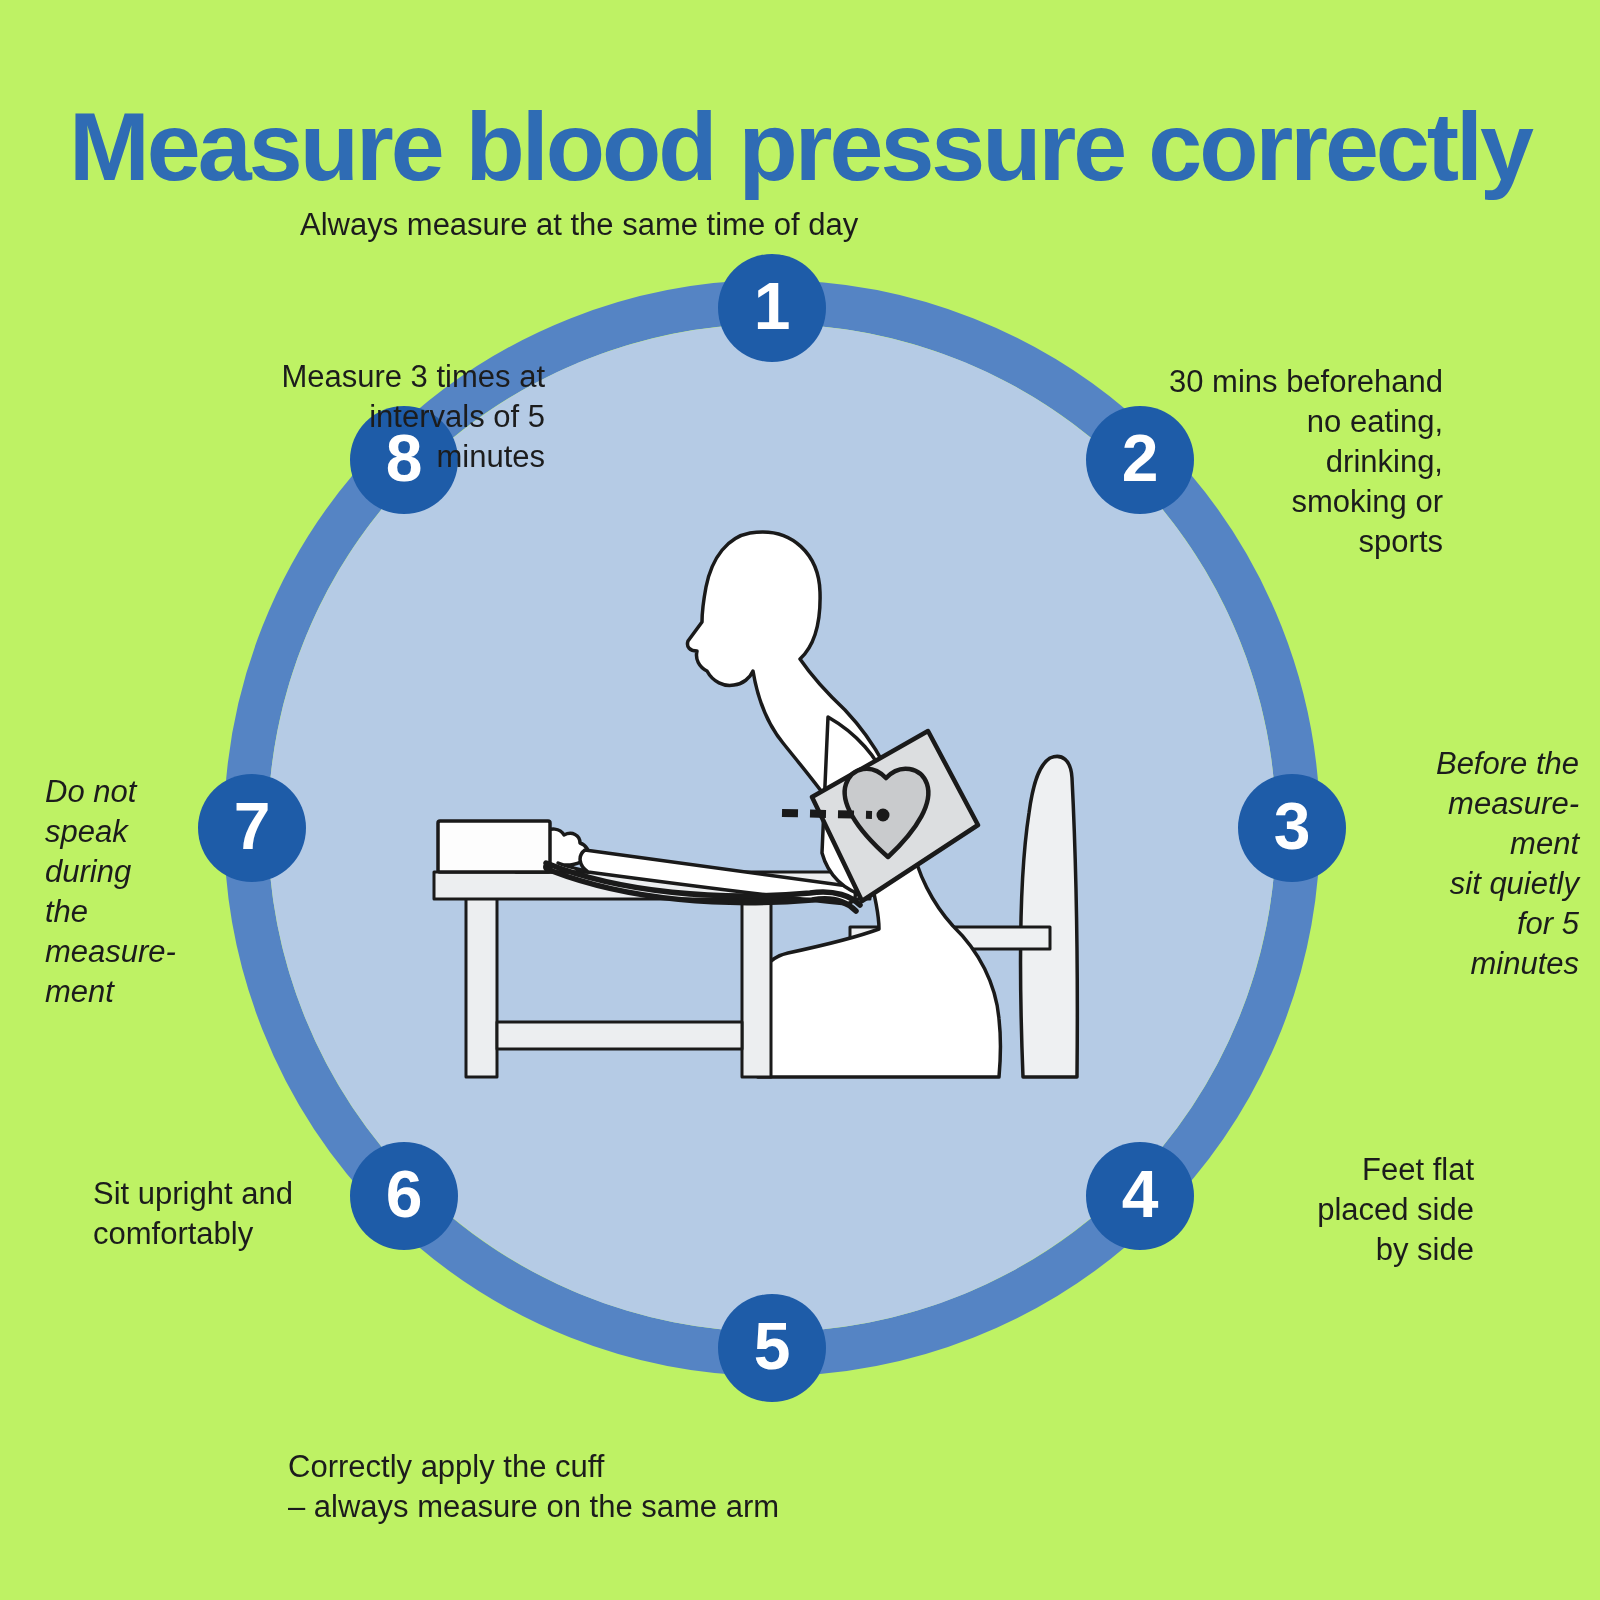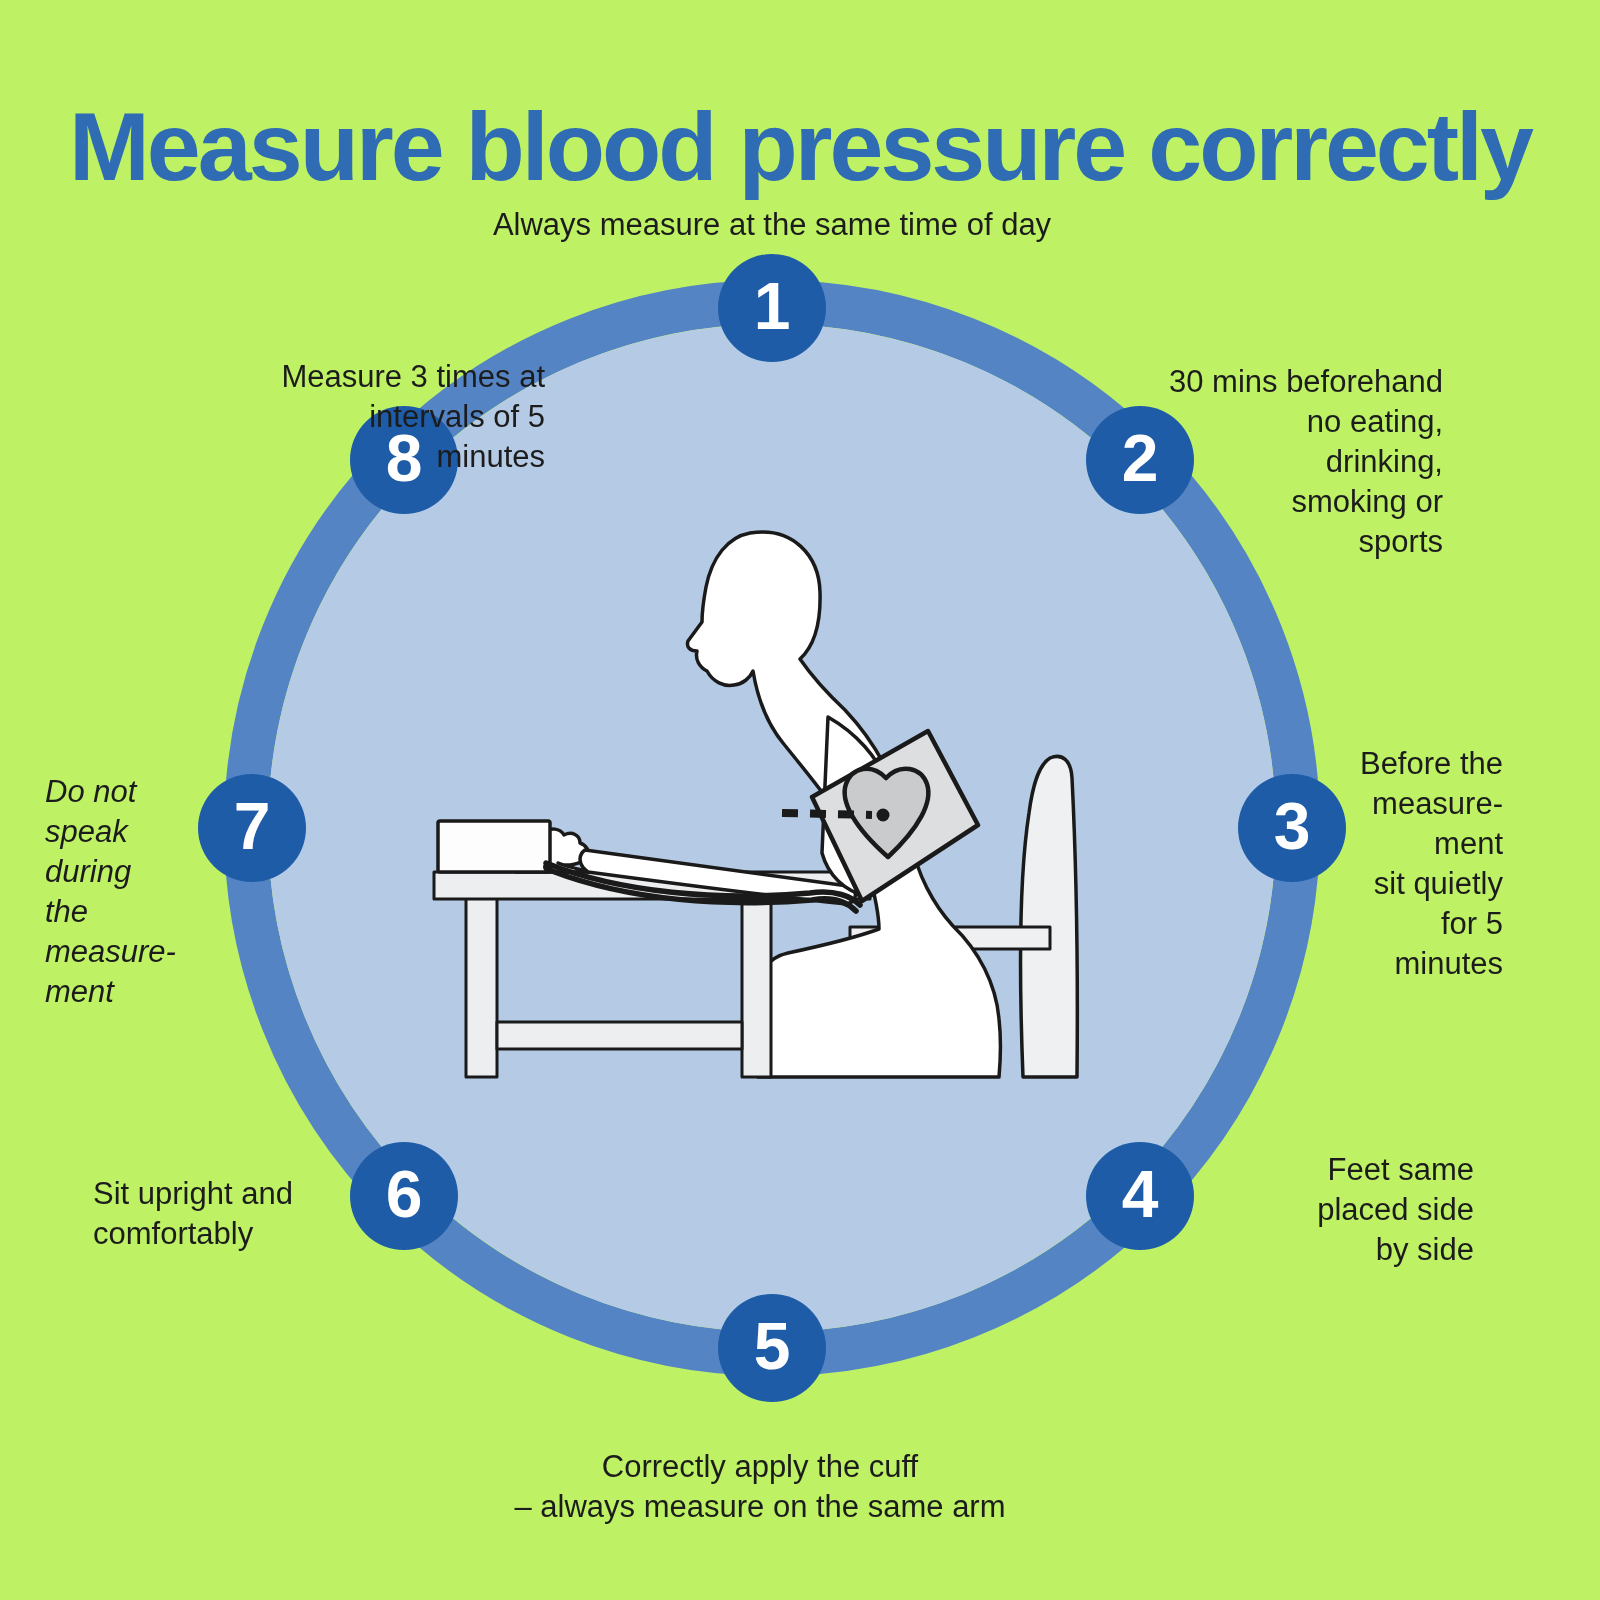--- a/index.html
+++ b/index.html
@@ -24,21 +24,21 @@
     position:absolute; width:108px; height:108px; border-radius:50%;
     background:var(--circle-blue); color:#ffffff;
     font-size:66px; font-weight:bold;
     display:flex; align-items:center; justify-content:center;
   }
   .step-circle span { transform:translateY(-2px); }
   .step-label {
     position:absolute; font-size:31px; line-height:40px;
     color:var(--ink); white-space:pre-line;
   }
-  .ta-c { text-align:center; }
+  .ta-c { }
   .ta-r { text-align:right; }
   .ta-l { text-align:left; }
   .illu { position:absolute; left:420px; top:495px; }
 </style>
 </head>
 <body>
 
 <div class="canvas">
 
   <h1 class="title">Measure blood pressure correctly</h1>
@@ -143,27 +143,27 @@
   <div class="step-circle" style="left:350px;  top:406px;">
       <span>8</span>
     </div>
 
   <div class="step-label ta-c" style="left:300px;  top:205px;  width:944px;">Always measure at the same time of day</div>
   <div class="step-label ta-r" style="left:1043px; top:362px;  width:400px;">30 mins beforehand
 no eating,
 drinking,
 smoking or
 sports</div>
-  <div class="step-label ta-r" style="left:1201px; top:744px;  width:302px;">Before the
+  <div class="step-label ta-r" style="left:1277px; top:744px;  width:302px;font-style:italic;">Before the
 measure-
 ment
 sit quietly
 for 5
 minutes</div>
-  <div class="step-label ta-r" style="left:1152px; top:1150px; width:322px;">Feet same
+  <div class="step-label ta-r" style="left:1152px; top:1150px; width:322px;">Feet flat
 placed side
 by side</div>
   <div class="step-label ta-l" style="left:93px;   top:1174px; width:420px;">Sit upright and
 comfortably</div>
   <div class="step-label ta-c" style="left:288px;  top:1447px; width:944px;">Correctly apply the cuff
 – always measure on the same arm</div>
   <div class="step-label ta-l" style="left:45px;   top:772px;  width:280px;font-style:italic;">Do not
 speak
 during
 the

